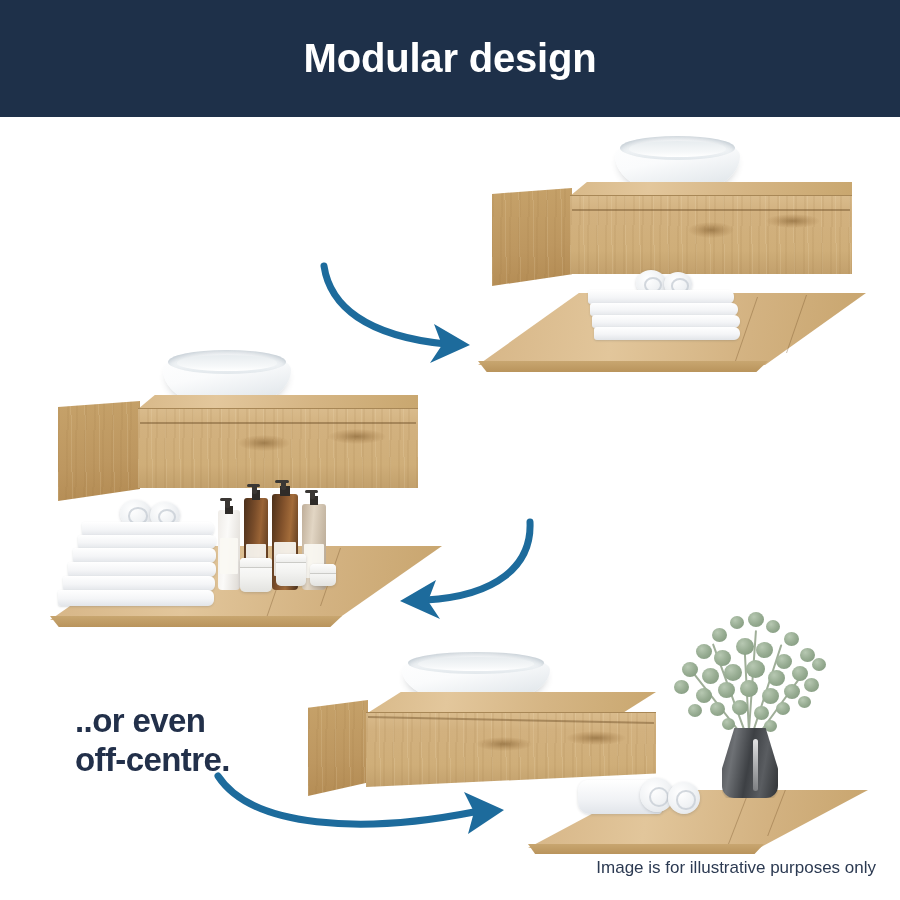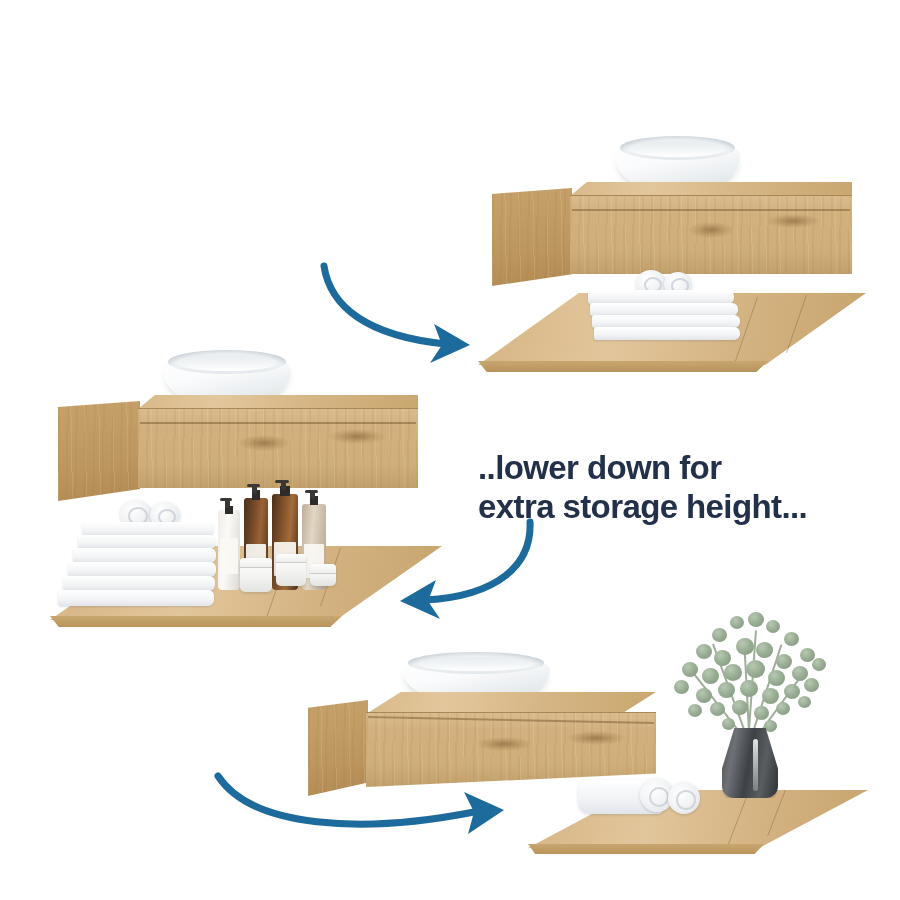--- a/index.html
+++ b/index.html
@@ -174,20 +174,23 @@
     position:absolute;border-radius:50%;
     background:radial-gradient(circle at 36% 32%,#b7c8b2 0%,#98ad93 48%,#7d9479 100%);
   }
   .stem{position:absolute;background:#9fae98;border-radius:2px;transform-origin:bottom center;}
 </style>
 </head>
 <body>
 
 <div class="stage">
 
+  <div class="banner">
+    <div class="banner-title">Modular design</div>
+  </div>
 
   <div class="scene" id="scene-top-right" style="left:470px;top:130px;width:410px;height:270px;">
 
     <div class="basin" style="left:145px;top:6px;width:125px;height:58px;">
       <div class="bowl"></div>
       <div class="rim"></div>
       <div class="inner"></div>
     </div>
 
     <div class="vanity" style="left:22px;top:52px;width:360px;height:110px;">
@@ -401,32 +404,33 @@
         <div class="leaf" style="left:112px;top:110px;width:13px;height:12px;"></div>
       </div>
 
       <div class="vase" style="left:70px;top:118px;width:56px;height:70px;">
         <div class="glass"></div>
         <div class="highlight"></div>
       </div>
     </div>
   </div>
 
-  <div class="callout" id="callout-2">..lower down for
-extra storage height...</div>
+  <div class="callout" id="callout-3">..or even
+off-centre.</div>
 
   <svg class="arrow-svg" id="arrow-1" width="180" height="110" viewBox="0 0 180 110">
     <path d="M6,4 C12,44 48,74 128,82" fill="none" stroke="#1d6b9c" stroke-width="7" stroke-linecap="round"></path>
     <path d="M116,62 L152,83 L112,101 L124,83 Z" fill="#1d6b9c"></path>
   </svg>
 
   <svg class="arrow-svg" id="arrow-2" width="180" height="110" viewBox="0 0 180 110">
     <path d="M162,6 C164,50 128,80 58,84" fill="none" stroke="#1d6b9c" stroke-width="7" stroke-linecap="round"></path>
     <path d="M68,64 L32,85 L72,103 L60,85 Z" fill="#1d6b9c"></path>
   </svg>
 
   <svg class="arrow-svg" id="arrow-3" width="320" height="90" viewBox="0 0 320 90">
     <path d="M6,10 C40,62 150,68 262,46" fill="none" stroke="#1d6b9c" stroke-width="7" stroke-linecap="round"></path>
     <path d="M252,26 L292,44 L256,68 L262,46 Z" fill="#1d6b9c"></path>
   </svg>
 
+  <div class="footnote">Image is for illustrative purposes only</div>
 
 </div>
 
 </body></html>

